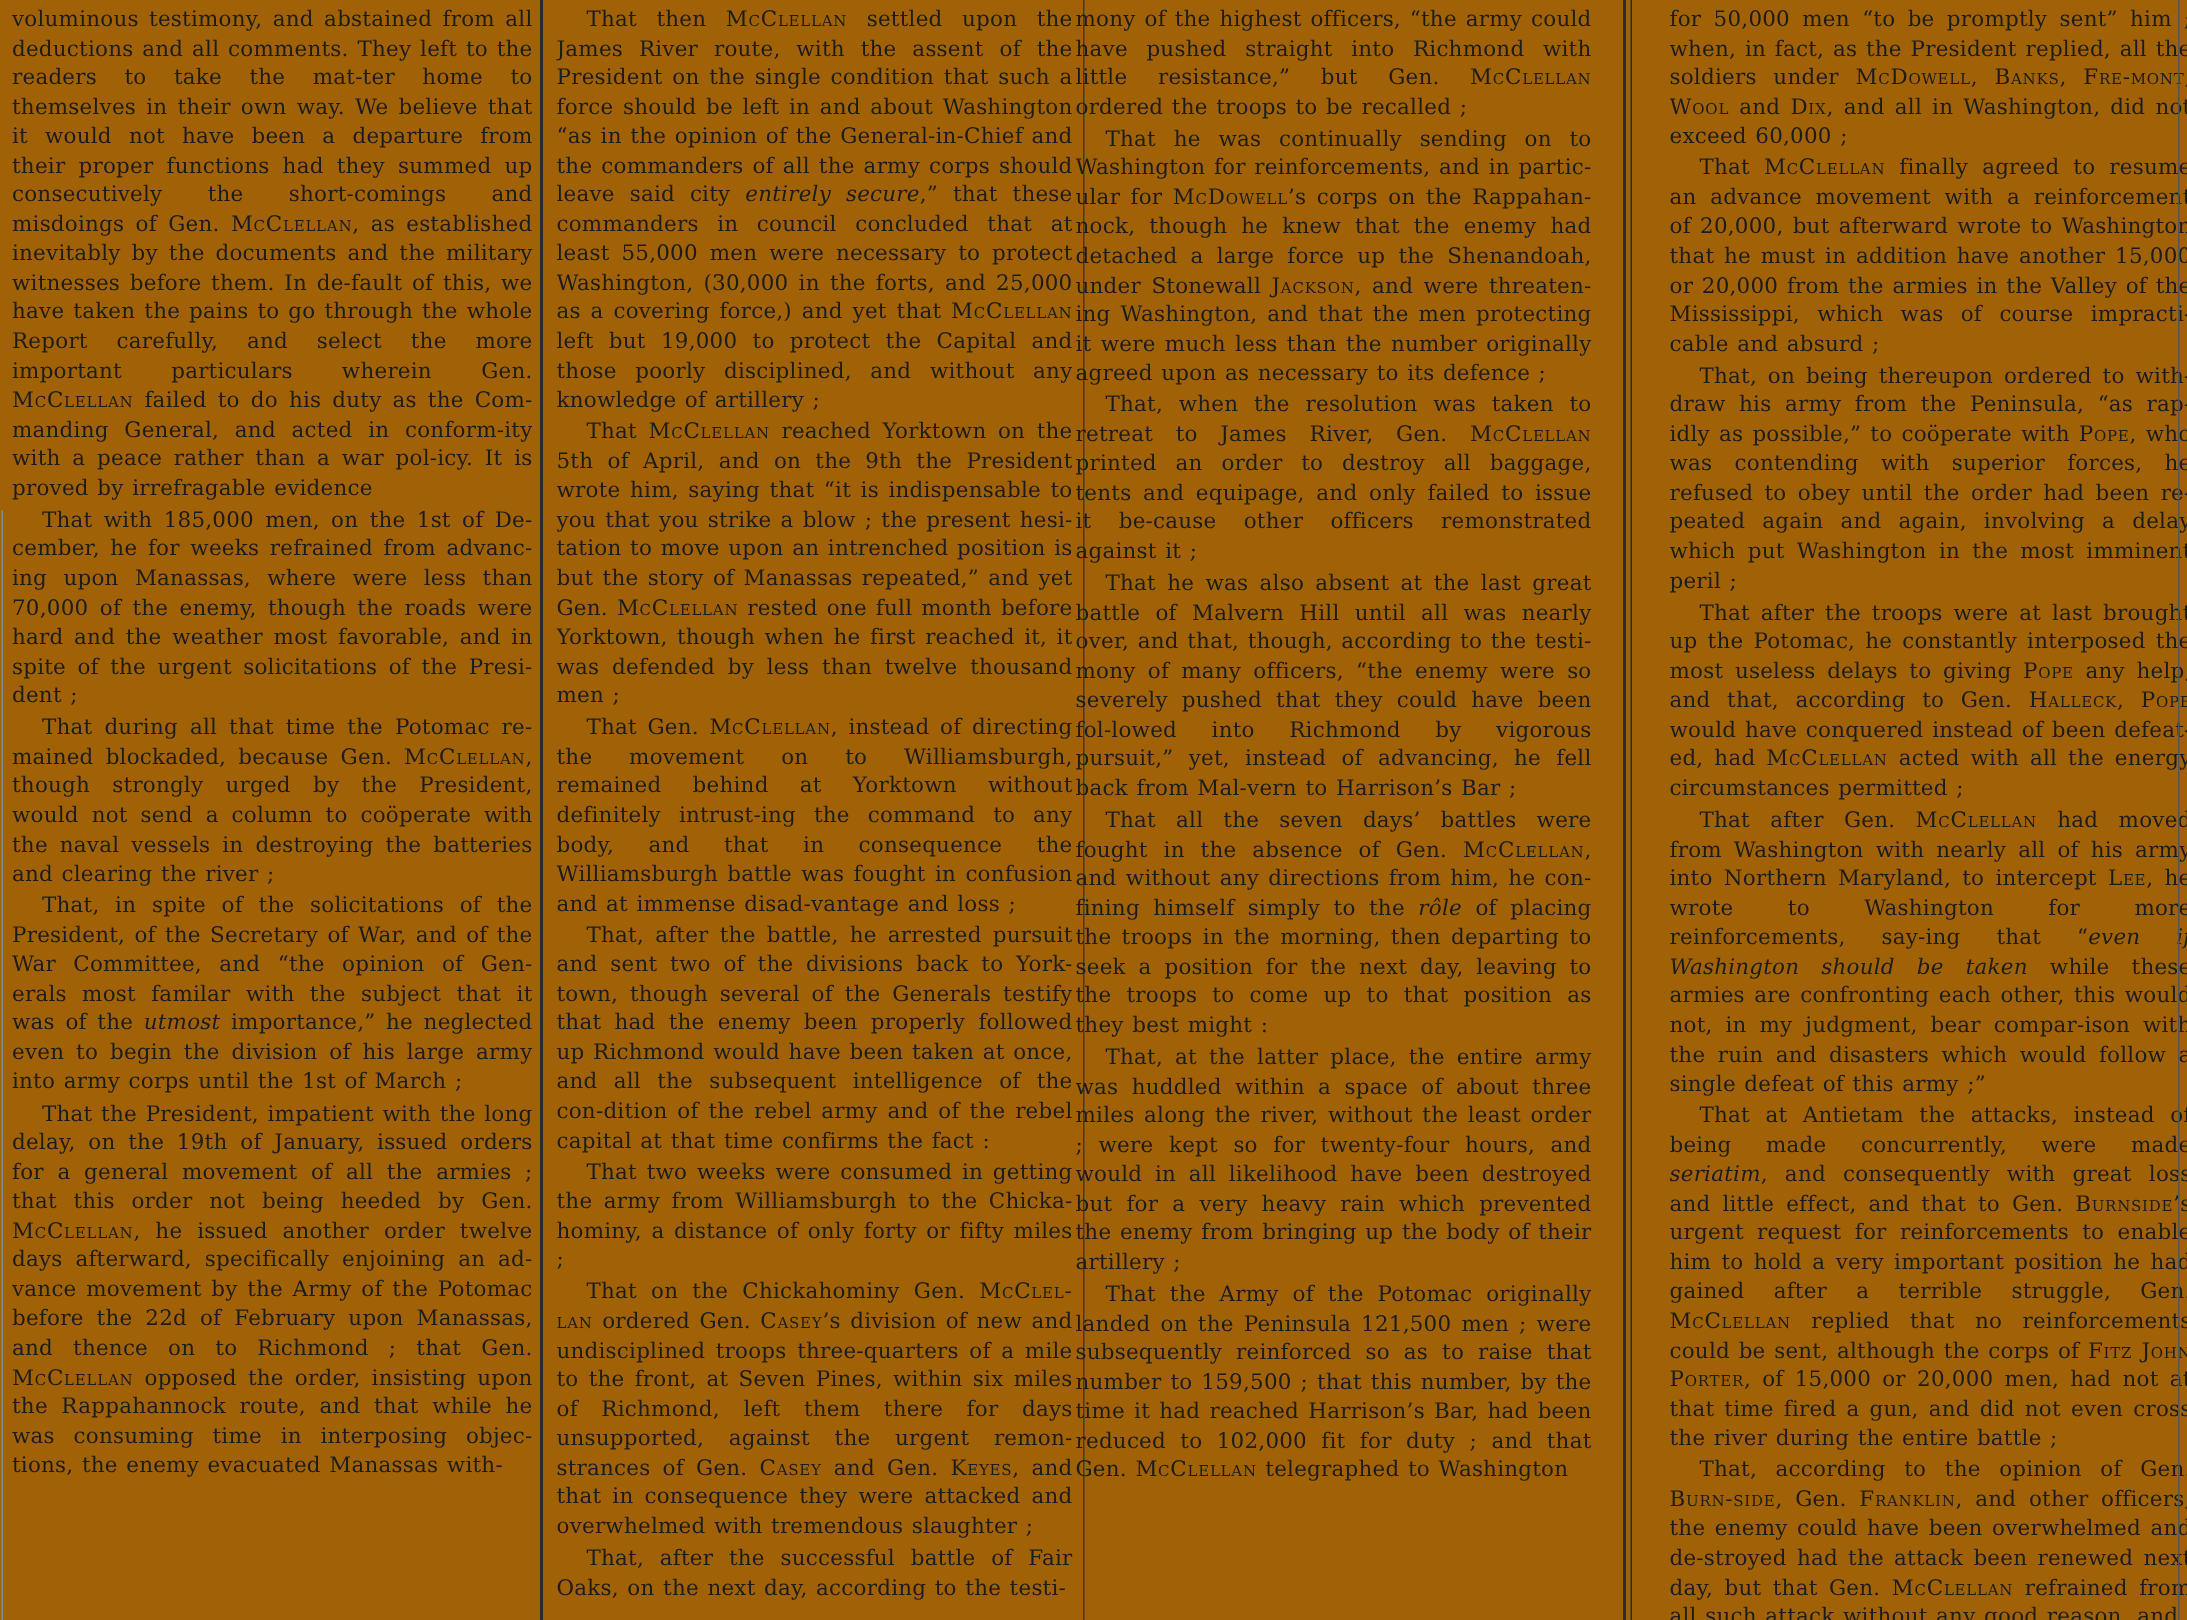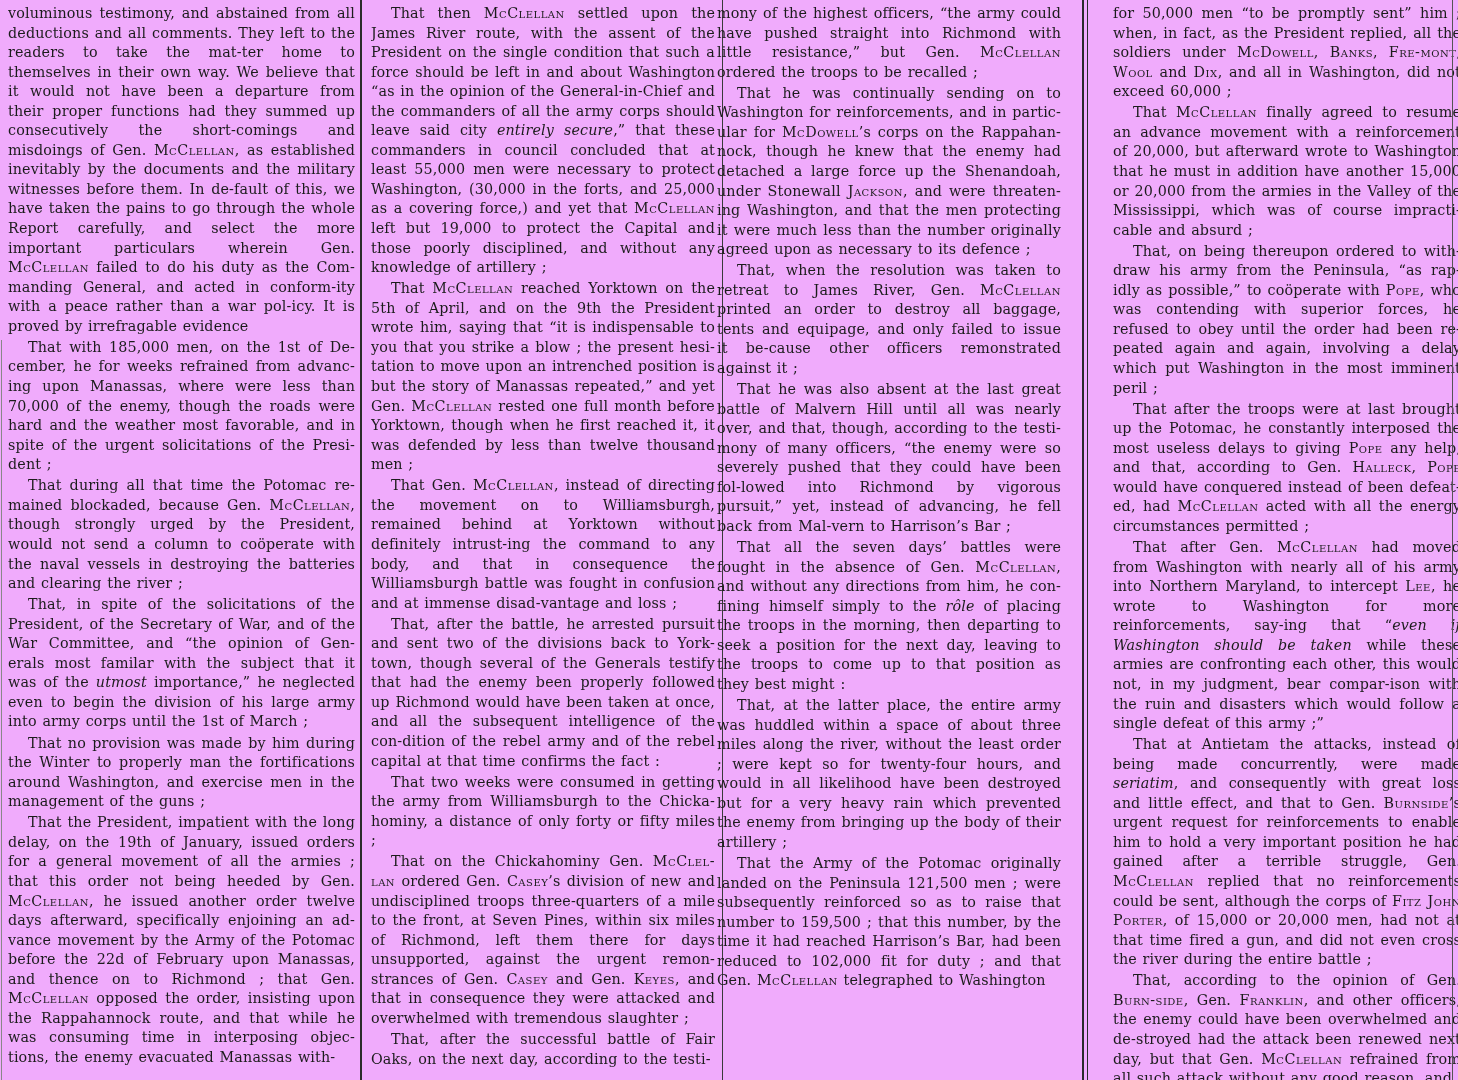--- a/index.html
+++ b/index.html
@@ -13,21 +13,21 @@
     overflow: hidden;
     position: relative;
     font-family: "DejaVu Serif", "Liberation Serif", serif;
     color: #1c1c1c;
   }
   .page {
     position: absolute;
     left: 0; top: 0;
     width: 1458px;
     height: 1080px;
-    background: #f0abfc;
+    background: #a16207;
   }
   .column {
     position: absolute;
     top: 4px;
     height: 1076px;
     overflow: hidden;
     font-size: 14.3px;
     line-height: 19.55px;
     text-align: justify;
     letter-spacing: 0.15px;
@@ -63,21 +63,20 @@
 </head>
 <body>
 
 <div class="page">
   <div class="rule rule-left"></div>
   <div class="column col-1">
       <p class="para cont">voluminous testimony, and abstained from all deductions and all comments. They left to the readers to take the mat-ter home to themselves in their own way. We believe that it would not have been a departure from their proper functions had they summed up consecutively the short-comings and misdoings of Gen. <span class="sc">McClellan</span>, as established inevitably by the documents and the military witnesses before them. In de-fault of this, we have taken the pains to go through the whole Report carefully, and select the more important particulars wherein Gen. <span class="sc">McClellan</span> failed to do his duty as the Com-manding General, and acted in conform-ity with a peace rather than a war pol-icy. It is proved by irrefragable evidence</p>
       <p class="para">That with 185,000 men, on the 1st of De-cember, he for weeks refrained from advanc-ing upon Manassas, where were less than 70,000 of the enemy, though the roads were hard and the weather most favorable, and in spite of the urgent solicitations of the Presi-dent ;</p>
       <p class="para">That during all that time the Potomac re-mained blockaded, because Gen. <span class="sc">McClellan</span>, though strongly urged by the President, would not send a column to coöperate with the naval vessels in destroying the batteries and clearing the river ;</p>
       <p class="para">That, in spite of the solicitations of the President, of the Secretary of War, and of the War Committee, and “the opinion of Gen-erals most familar with the subject that it was of the <i>utmost</i> importance,” he neglected even to begin the division of his large army into army corps until the 1st of March ;</p>
-      <p class="para">That no provision was made by him during the Winter to properly man the fortifications around Washington, and exercise men in the management of the guns ;</p>
       <p class="para">That the President, impatient with the long delay, on the 19th of January, issued orders for a general movement of all the armies ; that this order not being heeded by Gen. <span class="sc">McClellan</span>, he issued another order twelve days afterward, specifically enjoining an ad-vance movement by the Army of the Potomac before the 22d of February upon Manassas, and thence on to Richmond ; that Gen. <span class="sc">McClellan</span> opposed the order, insisting upon the Rappahannock route, and that while he was consuming time in interposing objec-tions, the enemy evacuated Manassas with-</p>
     </div>
   <div class="rule rule-1"></div>
   <div class="column col-2">
       <p class="para">That then <span class="sc">McClellan</span> settled upon the James River route, with the assent of the President on the single condition that such a force should be left in and about Washington “as in the opinion of the General-in-Chief and the commanders of all the army corps should leave said city <i>entirely secure</i>,” that these commanders in council concluded that at least 55,000 men were necessary to protect Washington, (30,000 in the forts, and 25,000 as a covering force,) and yet that <span class="sc">McClellan</span> left but 19,000 to protect the Capital and those poorly disciplined, and without any knowledge of artillery ;</p>
       <p class="para">That <span class="sc">McClellan</span> reached Yorktown on the 5th of April, and on the 9th the President wrote him, saying that “it is indispensable to you that you strike a blow ; the present hesi-tation to move upon an intrenched position is but the story of Manassas repeated,” and yet Gen. <span class="sc">McClellan</span> rested one full month before Yorktown, though when he first reached it, it was defended by less than twelve thousand men ;</p>
       <p class="para">That Gen. <span class="sc">McClellan</span>, instead of directing the movement on to Williamsburgh, remained behind at Yorktown without definitely intrust-ing the command to any body, and that in consequence the Williamsburgh battle was fought in confusion and at immense disad-vantage and loss ;</p>
       <p class="para">That, after the battle, he arrested pursuit and sent two of the divisions back to York-town, though several of the Generals testify that had the enemy been properly followed up Richmond would have been taken at once, and all the subsequent intelligence of the con-dition of the rebel army and of the rebel capital at that time confirms the fact :</p>
       <p class="para">That two weeks were consumed in getting the army from Williamsburgh to the Chicka-hominy, a distance of only forty or fifty miles ;</p>
       <p class="para">That on the Chickahominy Gen. <span class="sc">McClel-lan</span> ordered Gen. <span class="sc">Casey</span>’s division of new and undisciplined troops three-quarters of a mile to the front, at Seven Pines, within six miles of Richmond, left them there for days unsupported, against the urgent remon-strances of Gen. <span class="sc">Casey</span> and Gen. <span class="sc">Keyes</span>, and that in consequence they were attacked and overwhelmed with tremendous slaughter ;</p>

